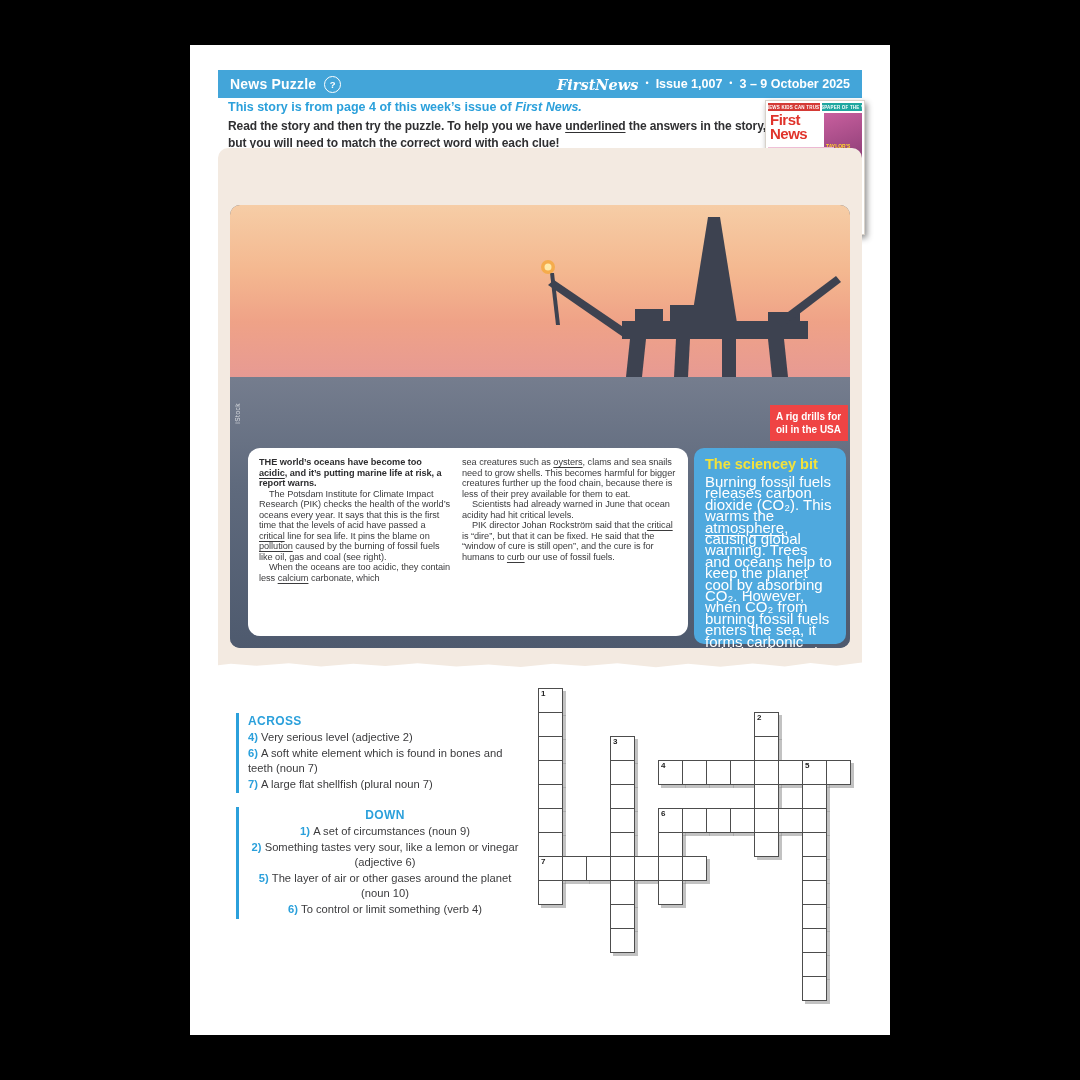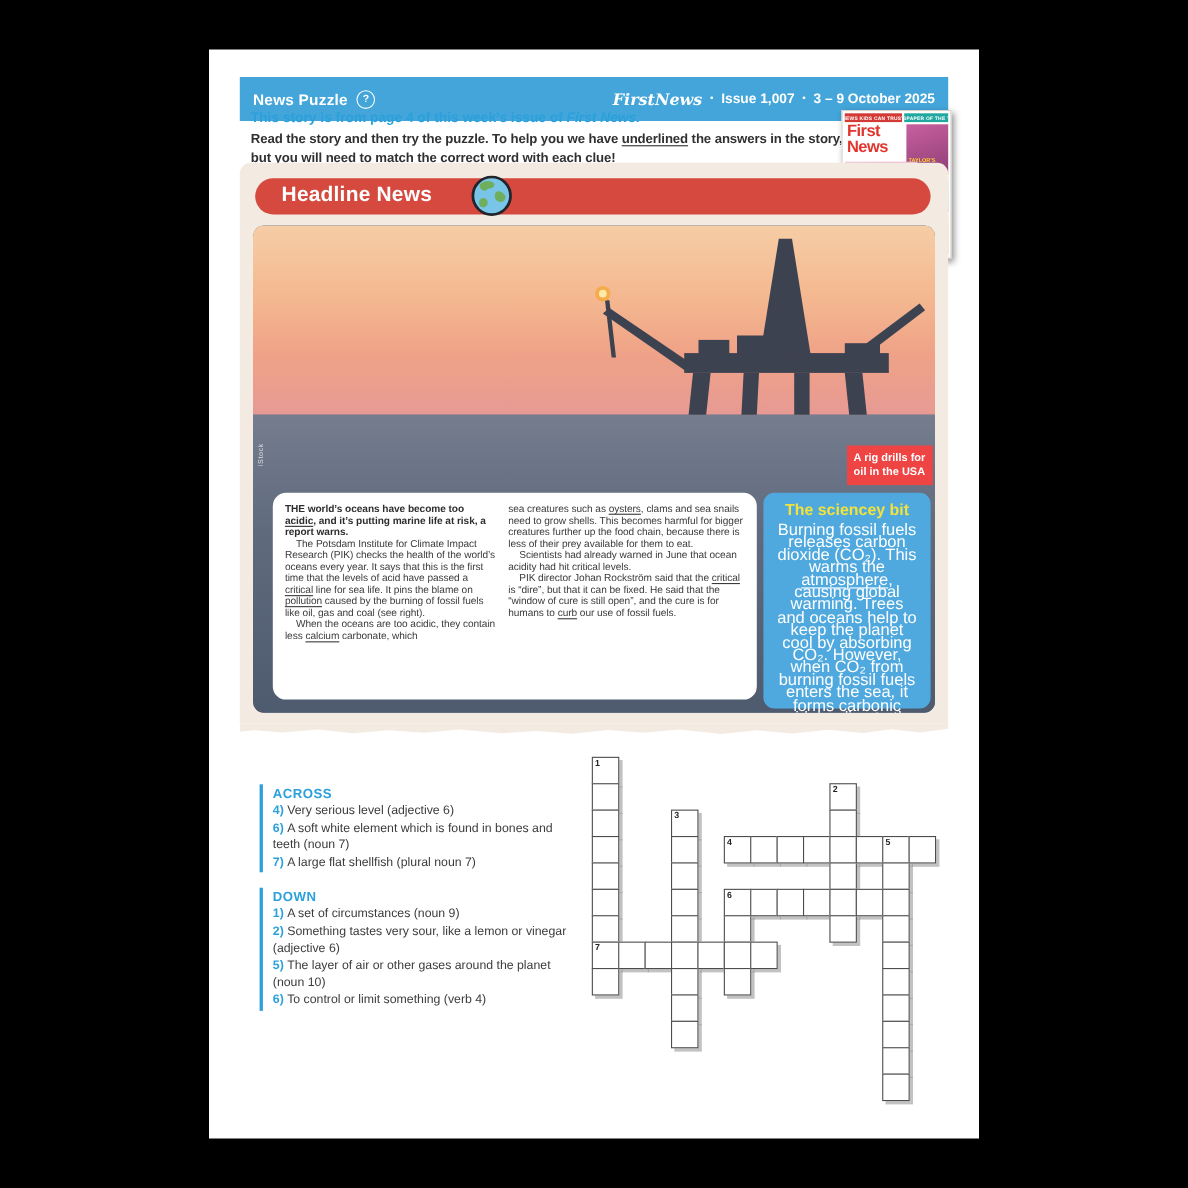--- a/index.html
+++ b/index.html
@@ -2,21 +2,21 @@
 <html><head>
 <meta charset="utf-8">
 <style>
   html,body{margin:0;padding:0;background:#000;}
   .stage{position:relative;width:1080px;height:1080px;background:#000;overflow:hidden;
          font-family:"Liberation Sans",sans-serif;margin:0 auto;}
   .page{position:absolute;left:190px;top:45px;width:700px;height:990px;background:#ffffff;}
   .abs{position:absolute;}
 
   
-  .header-bar{left:28px;top:25px;width:644px;height:40px;background:#43A5D9;display:flex;
+  .header-bar{left:28px;top:25px;width:644px;height:28px;background:#43A5D9;display:flex;
               align-items:center;justify-content:space-between;padding:0 12px;box-sizing:border-box;}
   .hb-title{color:#fff;font-size:14px;font-weight:800;letter-spacing:.2px;display:flex;align-items:center;gap:8px;}
   .help-badge{display:inline-flex;align-items:center;justify-content:center;width:15px;height:15px;
               border:1.4px solid #fff;border-radius:50%;font-size:9.5px;font-weight:700;color:#fff;}
   .hb-right{display:flex;align-items:center;gap:7px;color:#fff;}
   .brand-serif{font-family:"DejaVu Serif",serif;font-style:italic;font-weight:700;font-size:14.5px;}
   .hb-sep{font-size:9px;position:relative;top:-1px;}
   .hb-meta{font-size:12.5px;font-weight:700;}
 
   
@@ -84,29 +84,29 @@
                  padding:9px 11px;box-sizing:border-box;display:flex;gap:11px;overflow:hidden;}
   .col1{width:192px;flex:none;}
   .col2{flex:1;}
   .para{font-size:9.2px;line-height:10.5px;color:#3b3b3d;letter-spacing:-.05px;}
   .para.bold{font-weight:700;color:#2e2e30;}
   .para.indent{text-indent:10px;}
   .para u{text-underline-offset:1.5px;}
 
   
   .sciencey{position:absolute;left:464px;top:243px;width:152px;height:196px;background:#4FA9DE;border-radius:10px;
-            padding:8px 11px;box-sizing:border-box;text-align:center;}
+            padding:8px 11px;box-sizing:border-box;}
   .sci-title{color:#F2E23C;font-size:14.5px;font-weight:800;margin-bottom:4px;}
   .sci-body{color:#fff;font-size:15px;line-height:11.4px;}
   .sci-body u{text-underline-offset:1.5px;}
 
   
   .clue-group{border-left:3px solid #2BA0DB;padding:1px 0 1px 9px;width:286px;box-sizing:border-box;}
   .clue-group.across{left:46px;top:668px;}
-  .clue-group.down{left:46px;top:762px;}
+  .clue-group.down{left:46px;top:762px;text-align:center;}
   .clue-header{color:#2BA0DB;font-size:12px;font-weight:800;letter-spacing:.4px;margin-bottom:2px;}
   .clue{font-size:11.2px;line-height:15.6px;color:#3b3b3d;}
   .clue .cnum{color:#2BA0DB;font-weight:700;}
 
   
   .crossword{left:348px;top:643px;width:320px;height:320px;}
   .cw-shadow{position:absolute;width:25.4px;height:25.4px;background:#9a9a9a;opacity:.6;}
   .cw-cell{position:absolute;width:25.4px;height:25.4px;background:#fff;border:1.4px solid #4d4d4d;
            box-sizing:border-box;}
   .cw-num{position:absolute;left:2px;top:0px;font-size:8px;font-weight:700;color:#222;line-height:10px;}
@@ -157,29 +157,20 @@
       </div>
       <div class="cov-col2"></div>
       <div class="cov-col3"></div>
       <div class="cov-h1">THE PLASTIC</div>
       <div class="cov-h2">HIDING IN YOUR GUM</div>
     </div>
 
     <div class="abs card">
       <div class="torn"></div>
 
-      <div class="banner">
-        <span class="banner-label">Headline News</span>
-        <svg class="globe" viewBox="0 0 40 40">
-          <circle cx="20" cy="20" r="18" fill="#79c5e8" stroke="#20242b" stroke-width="2.6"></circle>
-          <path fill="#6fae5c" d="M10 8c4-3 9-3 12 0 2 2-1 5-4 5s-3 3-6 2-5-5-2-7z"></path>
-          <path fill="#6fae5c" d="M25 16c3-1 6 1 8 4 1 2-1 6-4 6s-6-2-6-5c0-2 0-4 2-5z"></path>
-          <path fill="#6fae5c" d="M12 22c3 0 5 3 4 6s-5 4-7 2c-2-3-1-8 3-8z"></path>
-        </svg>
-      </div>
 
       <div class="photo">
         <div class="sky"></div>
         <div class="sea"></div>
 
         <svg class="abs" style="left:300px;top:6px;width:315px;height:168px;" viewBox="0 0 315 168">
           <g fill="#3d4250">
             <polygon points="20,62 24,62 30,114 26,114"></polygon>
             <polygon points="18,74 24,69 102,122 96,128"></polygon>
             <polygon points="178,6 190,6 207,112 161,112"></polygon>
@@ -217,21 +208,21 @@
         <div class="sciencey">
           <div class="sci-title">The sciencey bit</div>
           <div class="sci-body"><span>Burning fossil fuels releases carbon dioxide (CO₂). This warms the </span><u>atmosphere</u><span>, causing global warming. Trees and oceans help to keep the planet cool by absorbing CO₂. However, when CO₂ from burning fossil fuels enters the sea, it forms carbonic acid, leading to the ocean becoming more acidic.</span></div>
         </div>
       </div>
     </div>
 
     <div class="abs clue-group across">
       <div class="clue-header">ACROSS</div>
       <div>
-          <div class="clue"><span class="cnum">4) </span><span>Very serious level (adjective 6)</span></div>
+          <div class="clue"><span class="cnum">4) </span><span>Very serious level (adjective 2)</span></div>
           <div class="clue"><span class="cnum">6) </span><span>A soft white element which is found in bones and teeth (noun 7)</span></div>
           <div class="clue"><span class="cnum">7) </span><span>A large flat shellfish (plural noun 7)</span></div>
         </div>
     </div>
     <div class="abs clue-group down">
       <div class="clue-header">DOWN</div>
       <div>
           <div class="clue"><span class="cnum">1) </span><span>A set of circumstances (noun 9)</span></div>
           <div class="clue"><span class="cnum">2) </span><span>Something tastes very sour, like a lemon or vinegar (adjective 6)</span></div>
           <div class="clue"><span class="cnum">5) </span><span>The layer of air or other gases around the planet (noun 10)</span></div>

